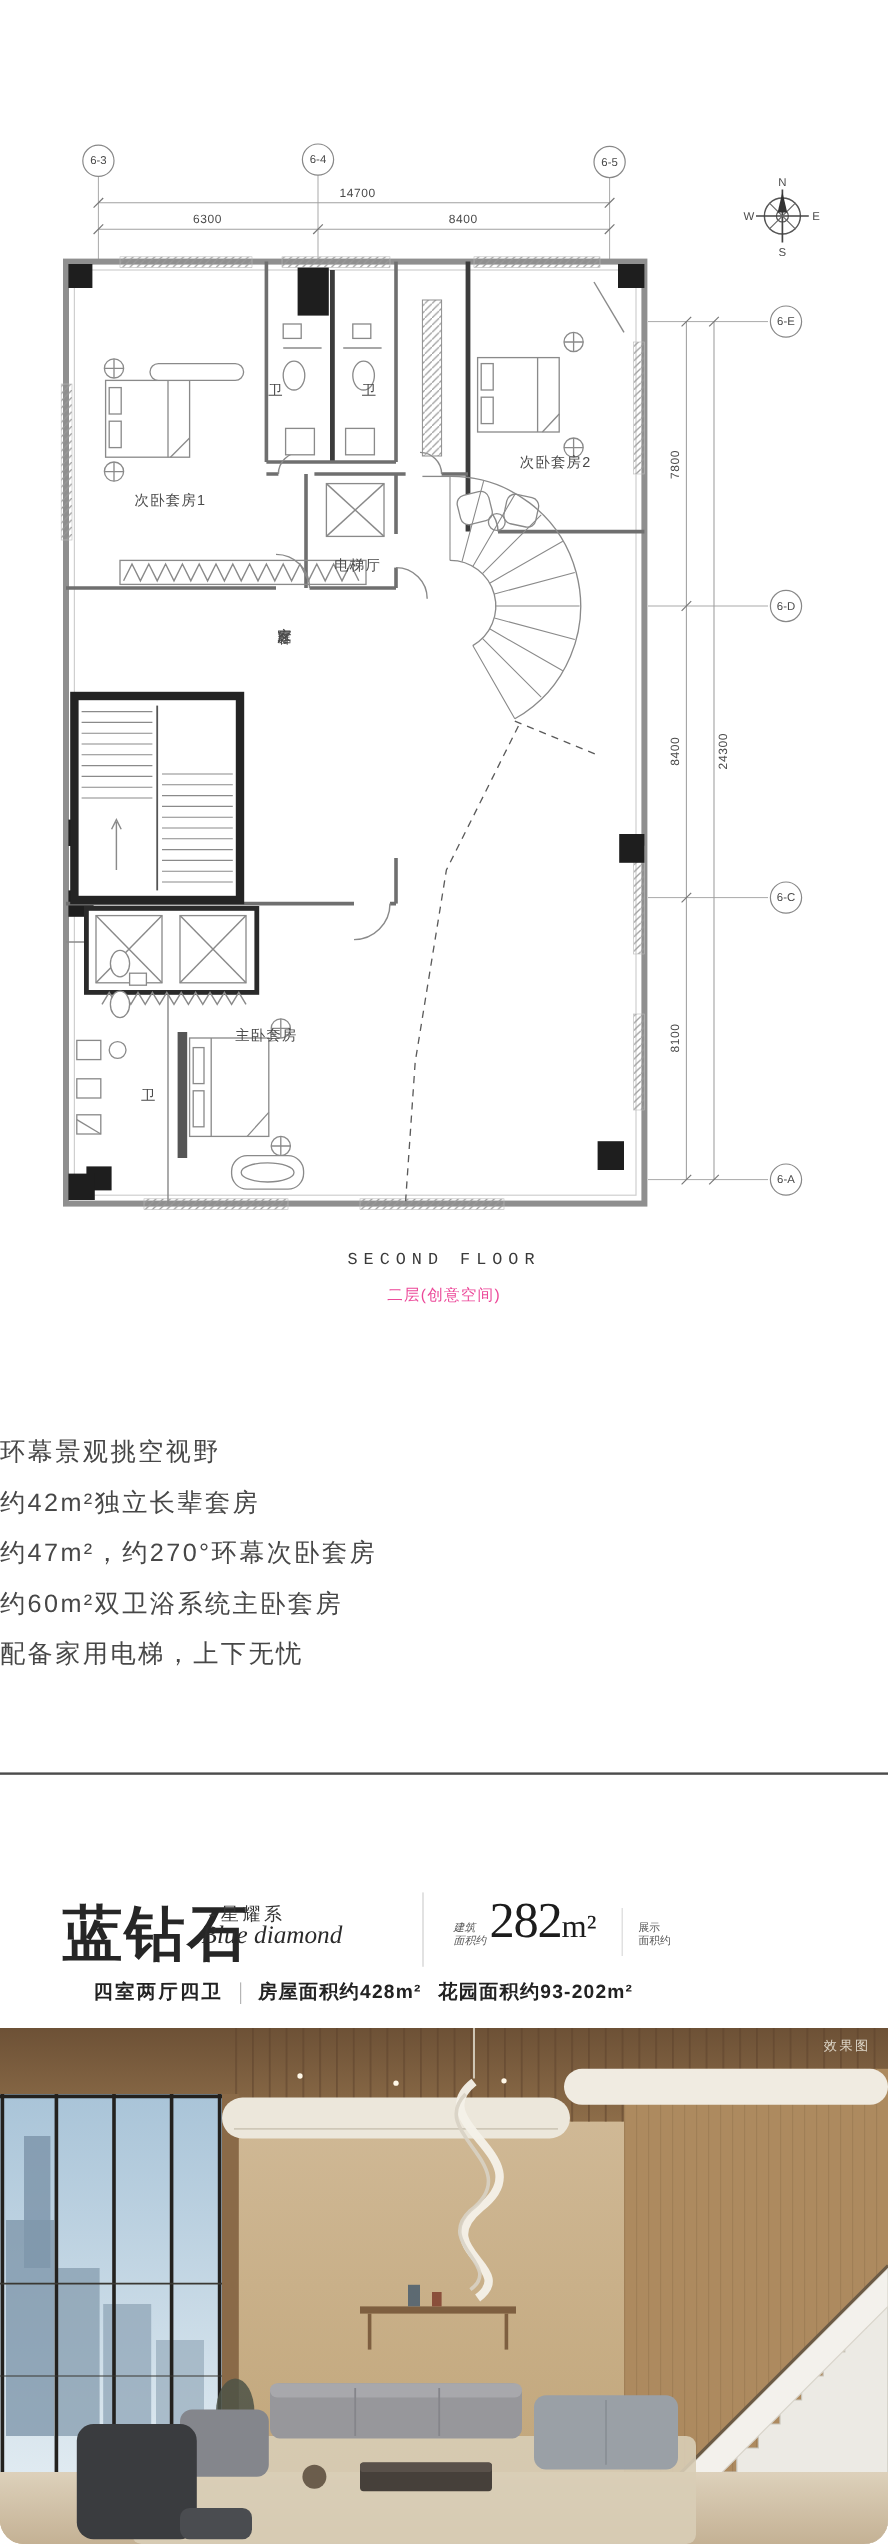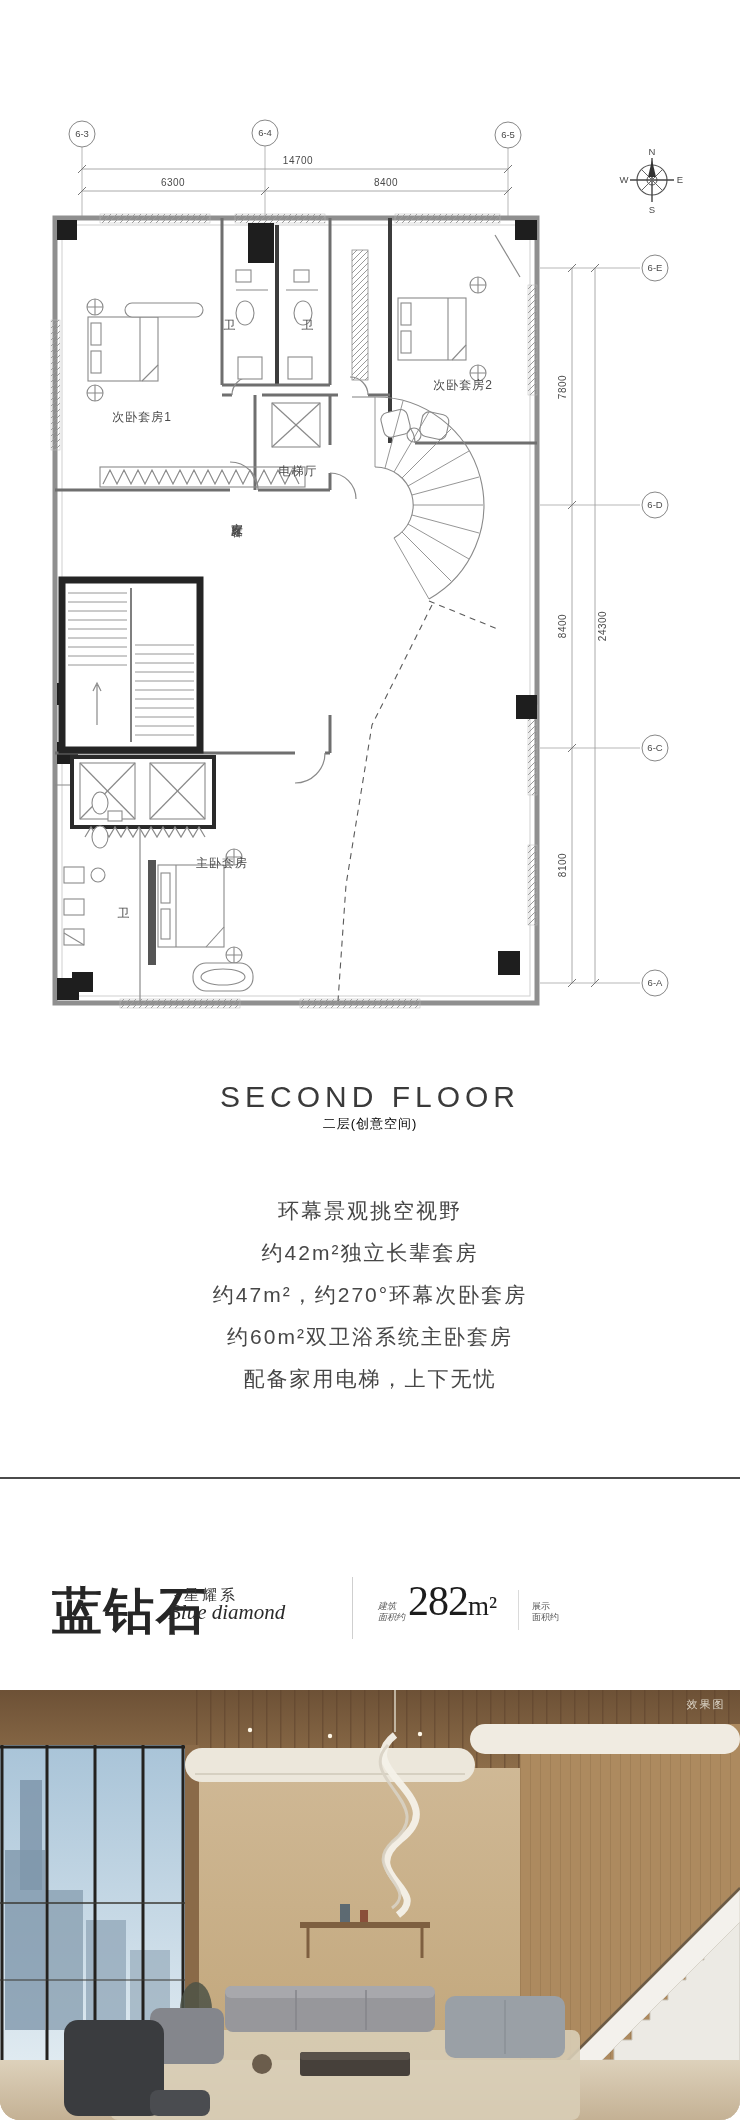--- a/index.html
+++ b/index.html
@@ -21,25 +21,25 @@
   .w-dark{stroke:#3c3c3c;stroke-width:4;fill:none;}
   .w-thin{stroke:#8a8a8a;stroke-width:1.2;fill:none;}
   .furn{stroke:#8a8a8a;stroke-width:1.1;fill:#fff;}
   .furn2{stroke:#8a8a8a;stroke-width:1.1;fill:none;}
   .col{fill:#1e1e1e;}
   .dash{stroke:#5a5a5a;stroke-width:1.1;fill:none;stroke-dasharray:6 5;}
   .treads{stroke:#8a8a8a;stroke-width:.9;fill:none;}
 
   
   .floor-title{position:absolute;top:1042px;left:0;width:740px;text-align:center;}
-  .ft-en{font-family:Liberation Sans, sans-serif;font-size:30px;letter-spacing:5px;color:#3a3a3a;margin-top:38px;}
-  .ft-cn{font-size:13px;color:#000000;margin-top:1px;letter-spacing:1px;}
-
-  
-  .copy{position:absolute;top:1190px;left:0;width:740px;text-align:center;
+  .ft-en{font-family:Liberation Mono, monospace;font-size:14px;letter-spacing:5px;color:#3a3a3a;}
+  .ft-cn{font-size:13px;color:#ec4899;margin-top:12px;letter-spacing:1px;}
+
+  
+  .copy{position:absolute;top:1190px;left:0;width:740px;text-align:left;
         font-size:21px;color:#474747;letter-spacing:2px;line-height:42px;}
 
   
   .divider{position:absolute;top:1477px;left:0;width:740px;height:2px;background:#4b4b4b;}
 
   
   .brand-cn{position:absolute;left:16px;top:1578px;font-family:"Liberation Serif",serif;
             font-size:50px;font-weight:600;color:#262626;letter-spacing:2px;margin-left:36px;}
   .brand-series{position:absolute;left:172px;top:1586px;font-size:15px;color:#333;letter-spacing:3px;font-family:Liberation Mono, monospace;}
   .brand-en{position:absolute;left:168px;top:1600px;font-family:"Liberation Serif",serif;
@@ -325,20 +325,26 @@
     <div>建筑</div>
     <div>面积约</div>
   </div>
   <div class="mvalue mv1">
     <span>282</span><span class="munit">m²</span>
   </div>
   <div class="vd2"></div>
   <div class="mlabel ml2">
     <div>展示</div>
     <div>面积约</div>
+  </div>
+  <div class="brand-row2">
+    <span class="layout">四室两厅四卫</span>
+    <span class="rdiv"></span>
+    <span class="areas">房屋面积约428m²</span>
+    <span class="areas">花园面积约93-202m²</span>
   </div>
 
   <svg class="photo" width="740" height="430" viewBox="0 0 740 430">
     <defs>
       <linearGradient id="sky" x1="0" y1="0" x2="0" y2="1">
         <stop offset="0" stop-color="#a9c4d8"></stop>
           <stop offset="1" stop-color="#e2ecf2"></stop>
       </linearGradient>
       <linearGradient id="ceil" x1="0" y1="0" x2="0" y2="1">
         <stop offset="0" stop-color="#6d5136"></stop>

